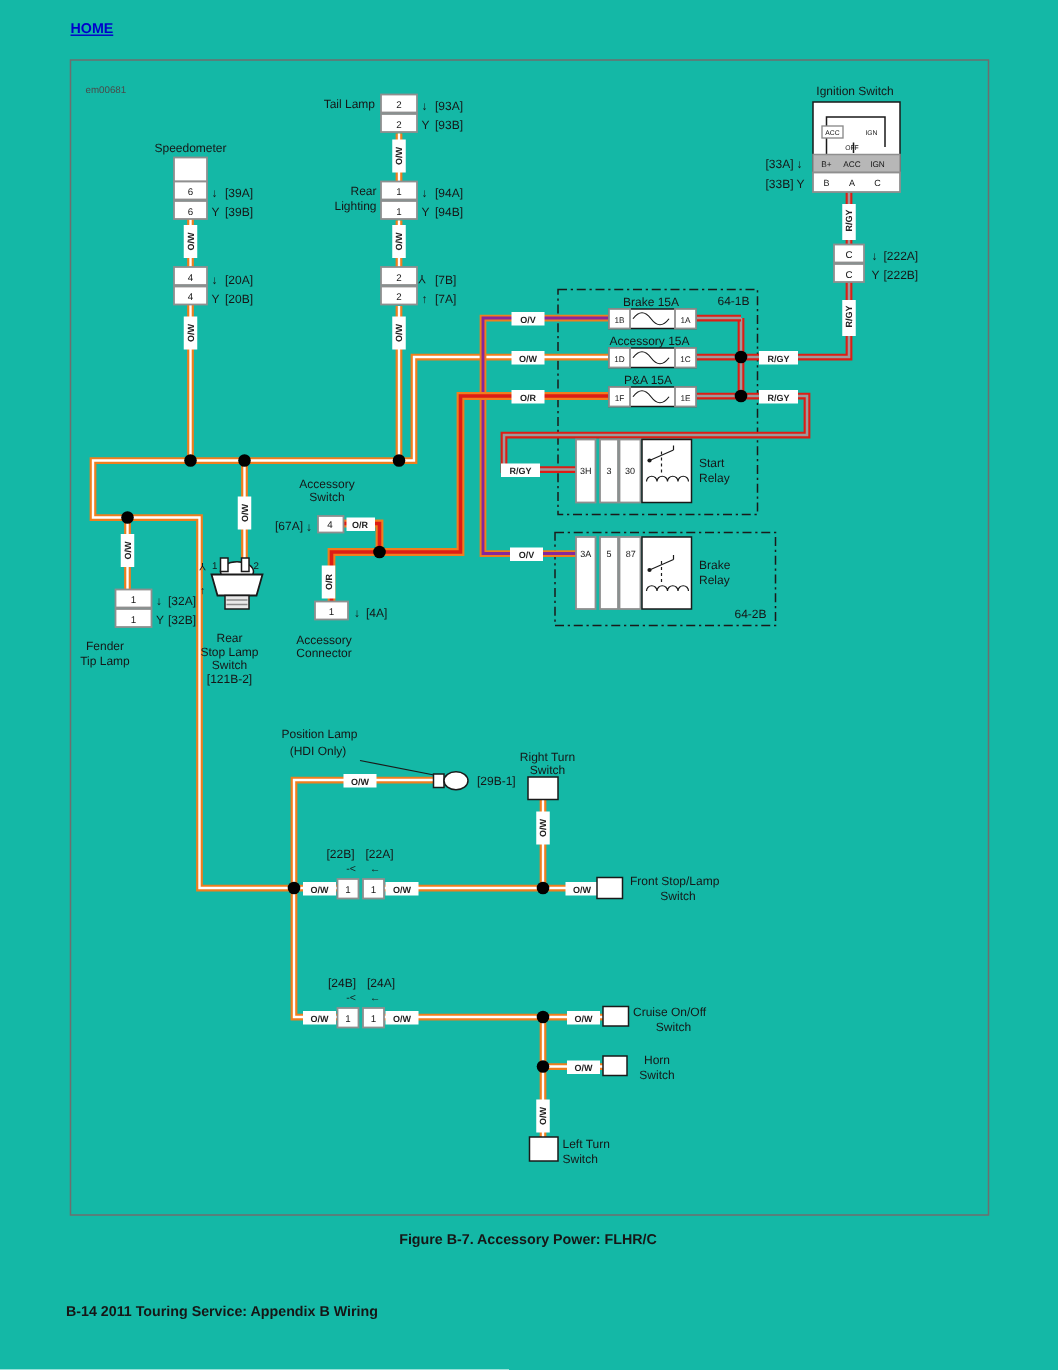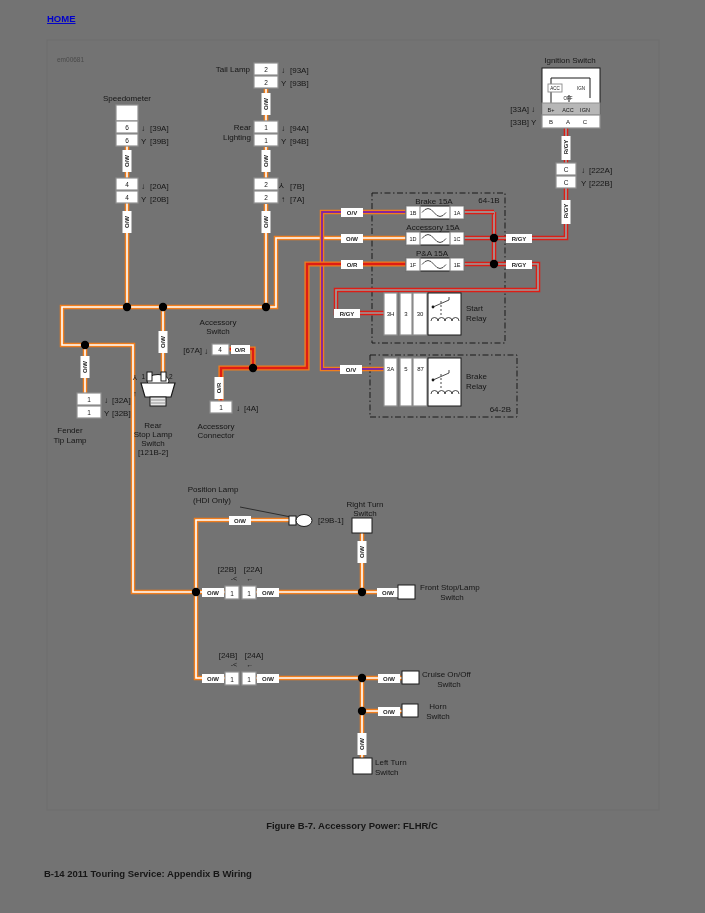--- a/index.html
+++ b/index.html
@@ -1,16 +1,16 @@
 <!DOCTYPE html>
 <html style="--orange: #F07E1E; --red: #DD1D15; --violet: #86279C; --gray: #9C9C9C; --wire_white: #FFFFFF; --link_blue: #0000CC;"><head>
 <meta charset="utf-8">
 <style>
   html,body{margin:0;padding:0;background:#ffffff;}
-  .stage{position:relative;width:705px;height:913px;background:#737373;font-family:"Liberation Sans",sans-serif;}
+  .stage{position:relative;width:705px;height:913px;background:#14b8a6;font-family:"Liberation Sans",sans-serif;}
   svg{position:absolute;left:0;top:0;}
   svg text{fill:#161616;font-family:"Liberation Sans",sans-serif;}
   .t8{font-size:8px;}
   .t7{font-size:7px;}
   .t65{font-size:6.5px;}
   .t6{font-size:6px;}
   .t55{font-size:5.5px;}
   .t45{font-size:4.5px;}
   .mid{text-anchor:middle;}
   .end{text-anchor:end;}

